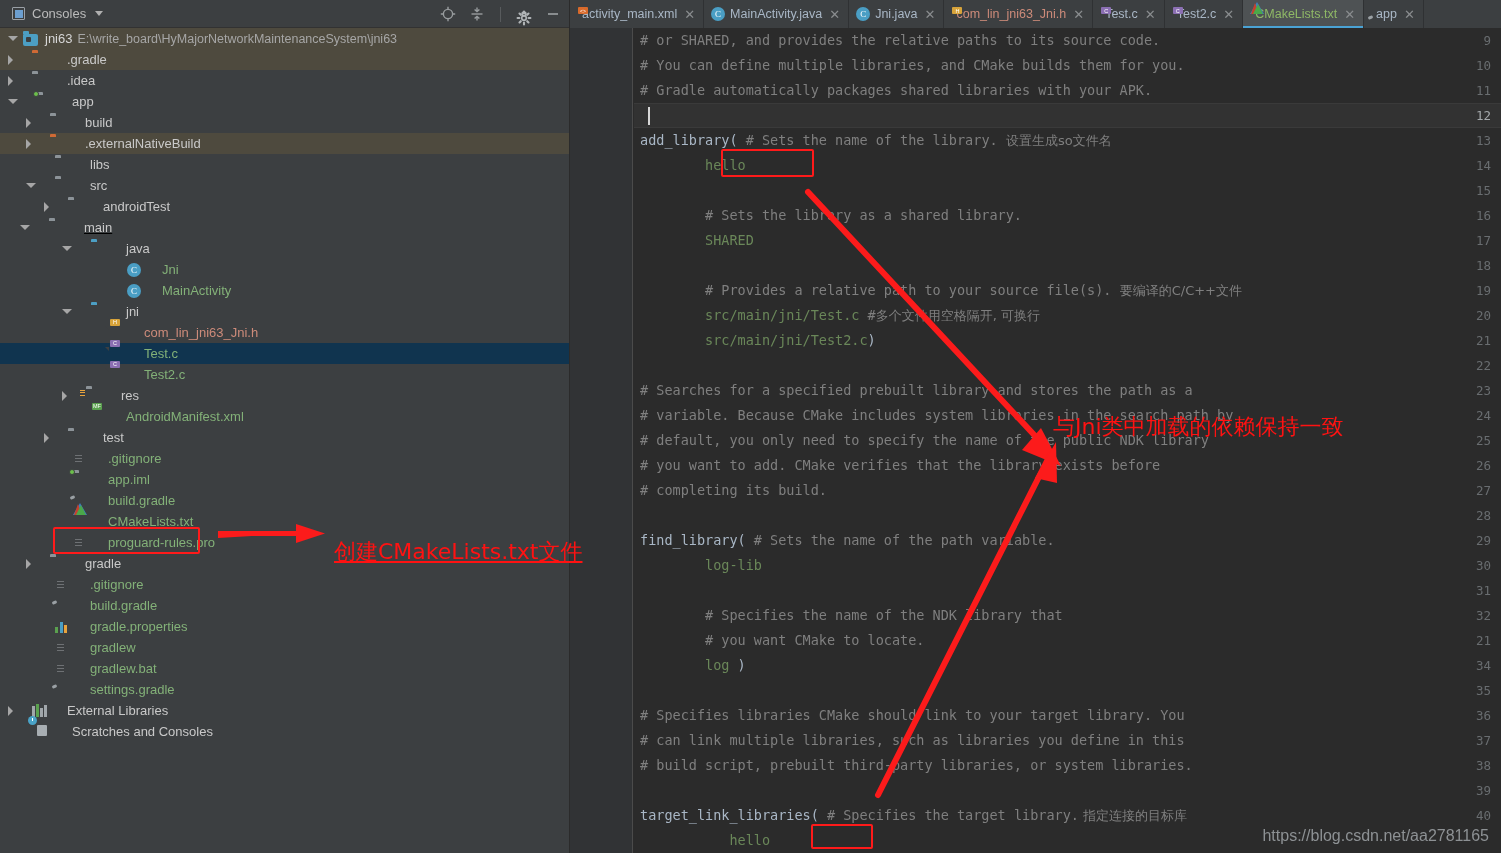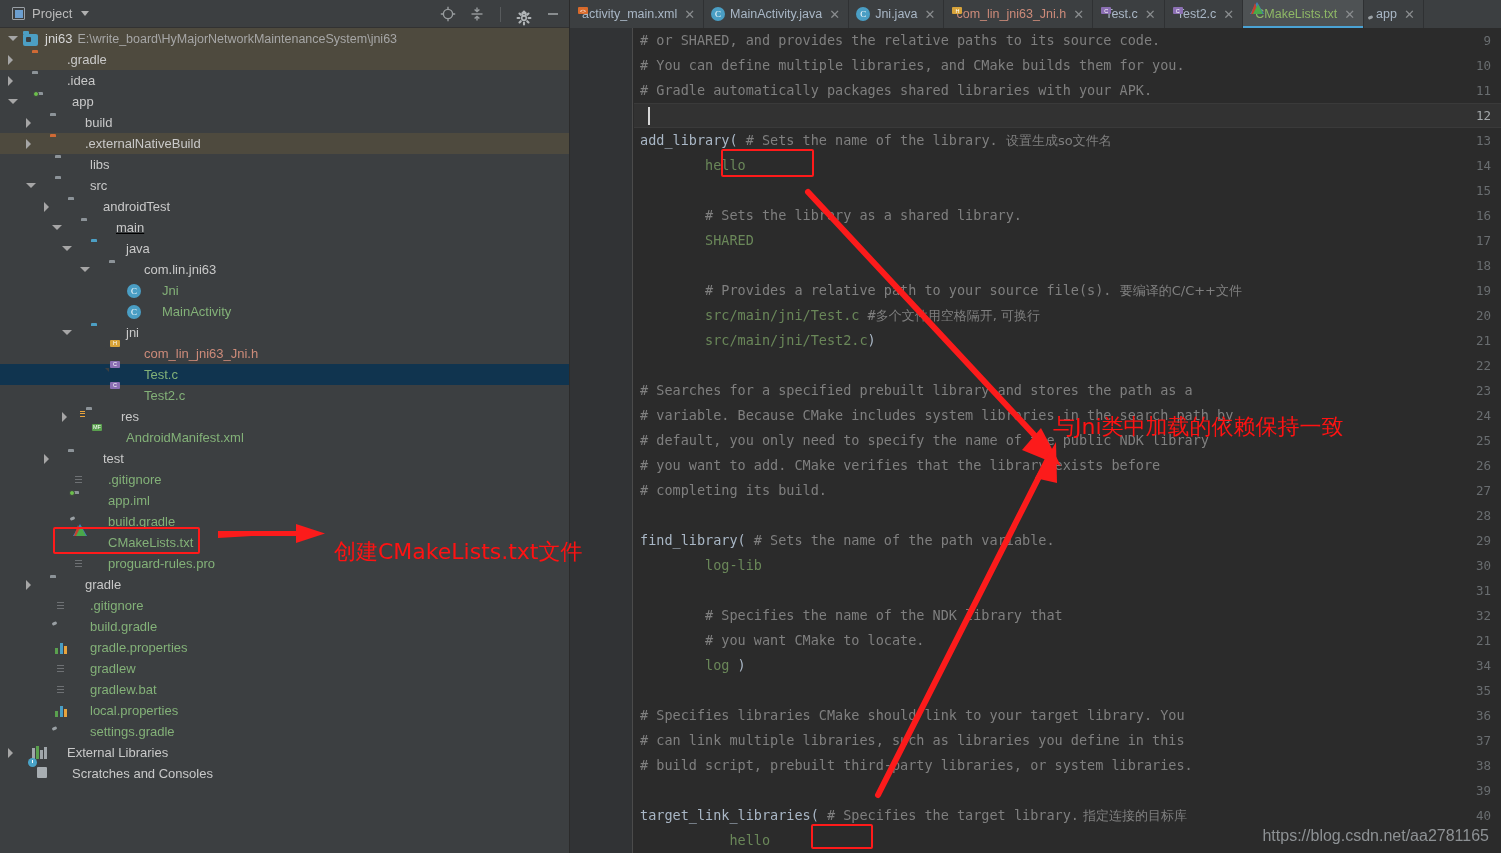--- a/index.html
+++ b/index.html
@@ -349,21 +349,21 @@
 </head>
 <body>
 
 <div id="app">
 
   <div id="left-panel">
 
     <div id="project-toolbar">
       <div class="proj-label-wrap">
         <span class="proj-box-icon"></span>
-        <span class="proj-title">Project</span>
+        <span class="proj-title">Consoles</span>
         <span class="caret-down"></span>
       </div>
       <div class="tb-icons">
         <span class="tb-ico">
           <svg viewBox="0 0 16 16" width="16" height="16">
             <circle cx="8" cy="8" r="4.6" fill="none" stroke="#a8acae" stroke-width="1.4"></circle>
             <path d="M8 0.8v3.2M8 12v3.2M0.8 8h3.2M12 8h3.2" stroke="#a8acae" stroke-width="1.4"></path>
           </svg>
         </span>
         <span class="tb-ico">
@@ -438,34 +438,29 @@
         <div class="row" style="padding-left: 26px;">
           <span class="tri"></span>
           <span class="ic"><span class="folder"></span></span>
           <span class="lbl lbl-plain">src</span>
         </div>
         <div class="row" style="padding-left: 44px;">
           <span class="tri-right"></span>
           <span class="ic"><span class="folder"></span></span>
           <span class="lbl lbl-plain">androidTest</span>
         </div>
-        <div class="row" style="padding-left: 52px; text-decoration: underline;">
+        <div class="row" style="padding-left: 20px; text-decoration: underline;">
           <span class="tri"></span>
           <span class="ic"><span class="folder"></span></span>
           <span class="lbl lbl-plain">main</span>
         </div>
         <div class="row" style="padding-left: 62px;">
           <span class="tri"></span>
           <span class="ic"><span class="folder blue"></span></span>
           <span class="lbl lbl-plain">java</span>
-        </div>
-        <div class="row" style="padding-left: 80px;">
-          <span class="tri"></span>
-          <span class="ic"><span class="folder"><span class="pkgdot"></span></span></span>
-          <span class="lbl lbl-plain">com.lin.jni63</span>
         </div>
         <div class="row" style="padding-left: 98px;">
           <span class="tri-ph"></span>
           <span class="ic">
             <span class="cls-ico">C</span>
           </span>
           <span class="lbl lbl-green">Jni</span>
         </div>
         <div class="row" style="padding-left: 98px;">
           <span class="tri-ph"></span>
@@ -566,31 +561,20 @@
         </div>
         <div class="row" style="padding-left: 26px;">
           <span class="tri-ph"></span>
           <span class="ic"><span class="doc-ico"></span></span>
           <span class="lbl lbl-green">gradlew</span>
         </div>
         <div class="row" style="padding-left: 26px;">
           <span class="tri-ph"></span>
           <span class="ic"><span class="doc-ico"></span></span>
           <span class="lbl lbl-green">gradlew.bat</span>
-        </div>
-        <div class="row" style="padding-left: 26px;">
-          <span class="tri-ph"></span>
-          <span class="ic">
-            <span class="props-ico">
-              <i></i>
-              <i></i>
-              <i></i>
-            </span>
-          </span>
-          <span class="lbl lbl-green">local.properties</span>
         </div>
         <div class="row" style="padding-left: 26px;">
           <span class="tri-ph"></span>
           <span class="ic"><span class="gradle-ico"></span></span>
           <span class="lbl lbl-green">settings.gradle</span>
         </div>
         <div class="row" style="padding-left: 8px;">
           <span class="tri-right"></span>
           <span class="ic">
             <span class="extlib-ico">
@@ -752,18 +736,18 @@
       <path d="M808 192 L1050 452" stroke="#fc1b1b" stroke-width="6" stroke-linecap="round"></path>
       <polygon points="1041,428 1061,466 1022,450" fill="#fc1b1b"></polygon>
     </g>
 
     <g>
       <path d="M878 795 L1050 455" stroke="#fc1b1b" stroke-width="6" stroke-linecap="round"></path>
       <polygon points="1035,478 1056,442 1057,483" fill="#fc1b1b"></polygon>
     </g>
   </svg>
 
-  <div class="redtext" style="left:334px; top:537px; font-size:22px;">创建CMakeLists.txt文件</div>
+  <div class="redtext" style="left:334px; top:537px; font-size:22px;text-decoration:underline;">创建CMakeLists.txt文件</div>
 
   <div class="redtext" style="left:1053px; top:412px; font-size:22px;">与Jni类中加载的依赖保持一致</div>
 
   <div id="watermark">https://blog.csdn.net/aa2781165</div>
 </div>
 
 </body></html>

